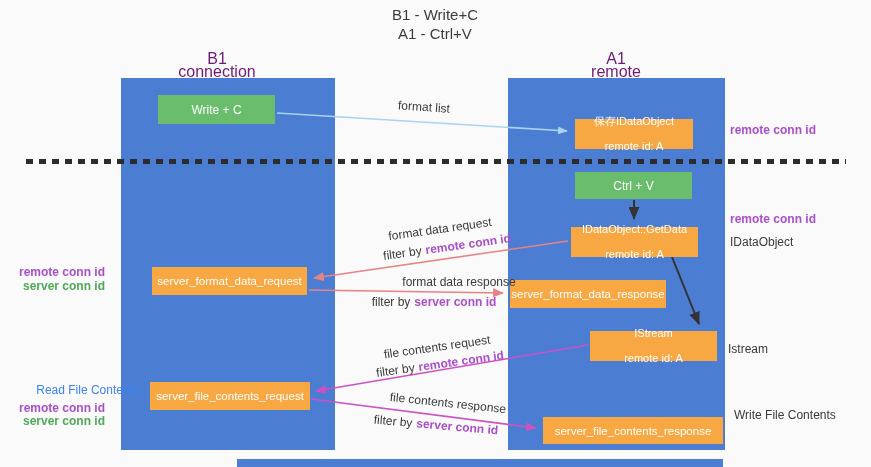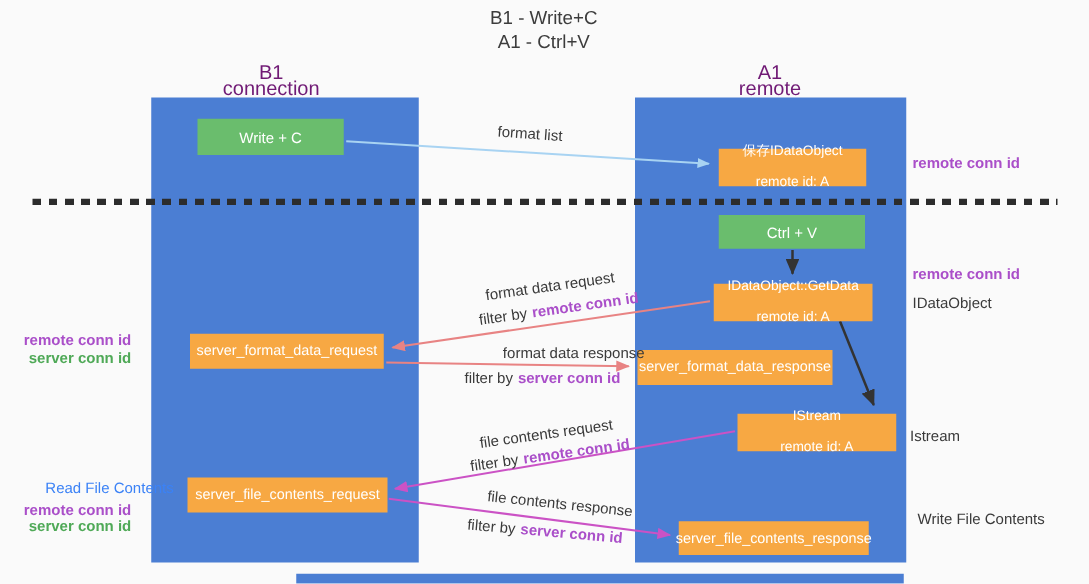--- a/index.html
+++ b/index.html
@@ -121,21 +121,21 @@
 
   <div class="abs box orange two" style="left:590px; top:331px; width:127px; height:30px;">
     <div>IStream</div>
     <div>remote id: A</div>
   </div>
 
   <div class="abs box orange one" style="left:150px; top:382px; width:160px; height:28px;">
     <div>server_file_contents_request</div>
   </div>
 
-  <div class="abs box orange one" style="left:543px; top:417px; width:152px; height:27px;">
+  <div class="abs box orange one" style="left:543px; top:417px; width:180px; height:27px;">
     <div>server_file_contents_response</div>
   </div>
 
   <div class="abs arrow-label rpos4" style="left:424px; top:107px;">format list</div>
 
   <div class="abs arrow-label rneg8" style="left:440px; top:229px;">format data request</div>
   <div class="abs arrow-label rneg8 two-tone" style="left:447px; top:247px;">
     <span class="part1">filter by</span><span class="tone-purple">remote conn id</span>
   </div>
 

